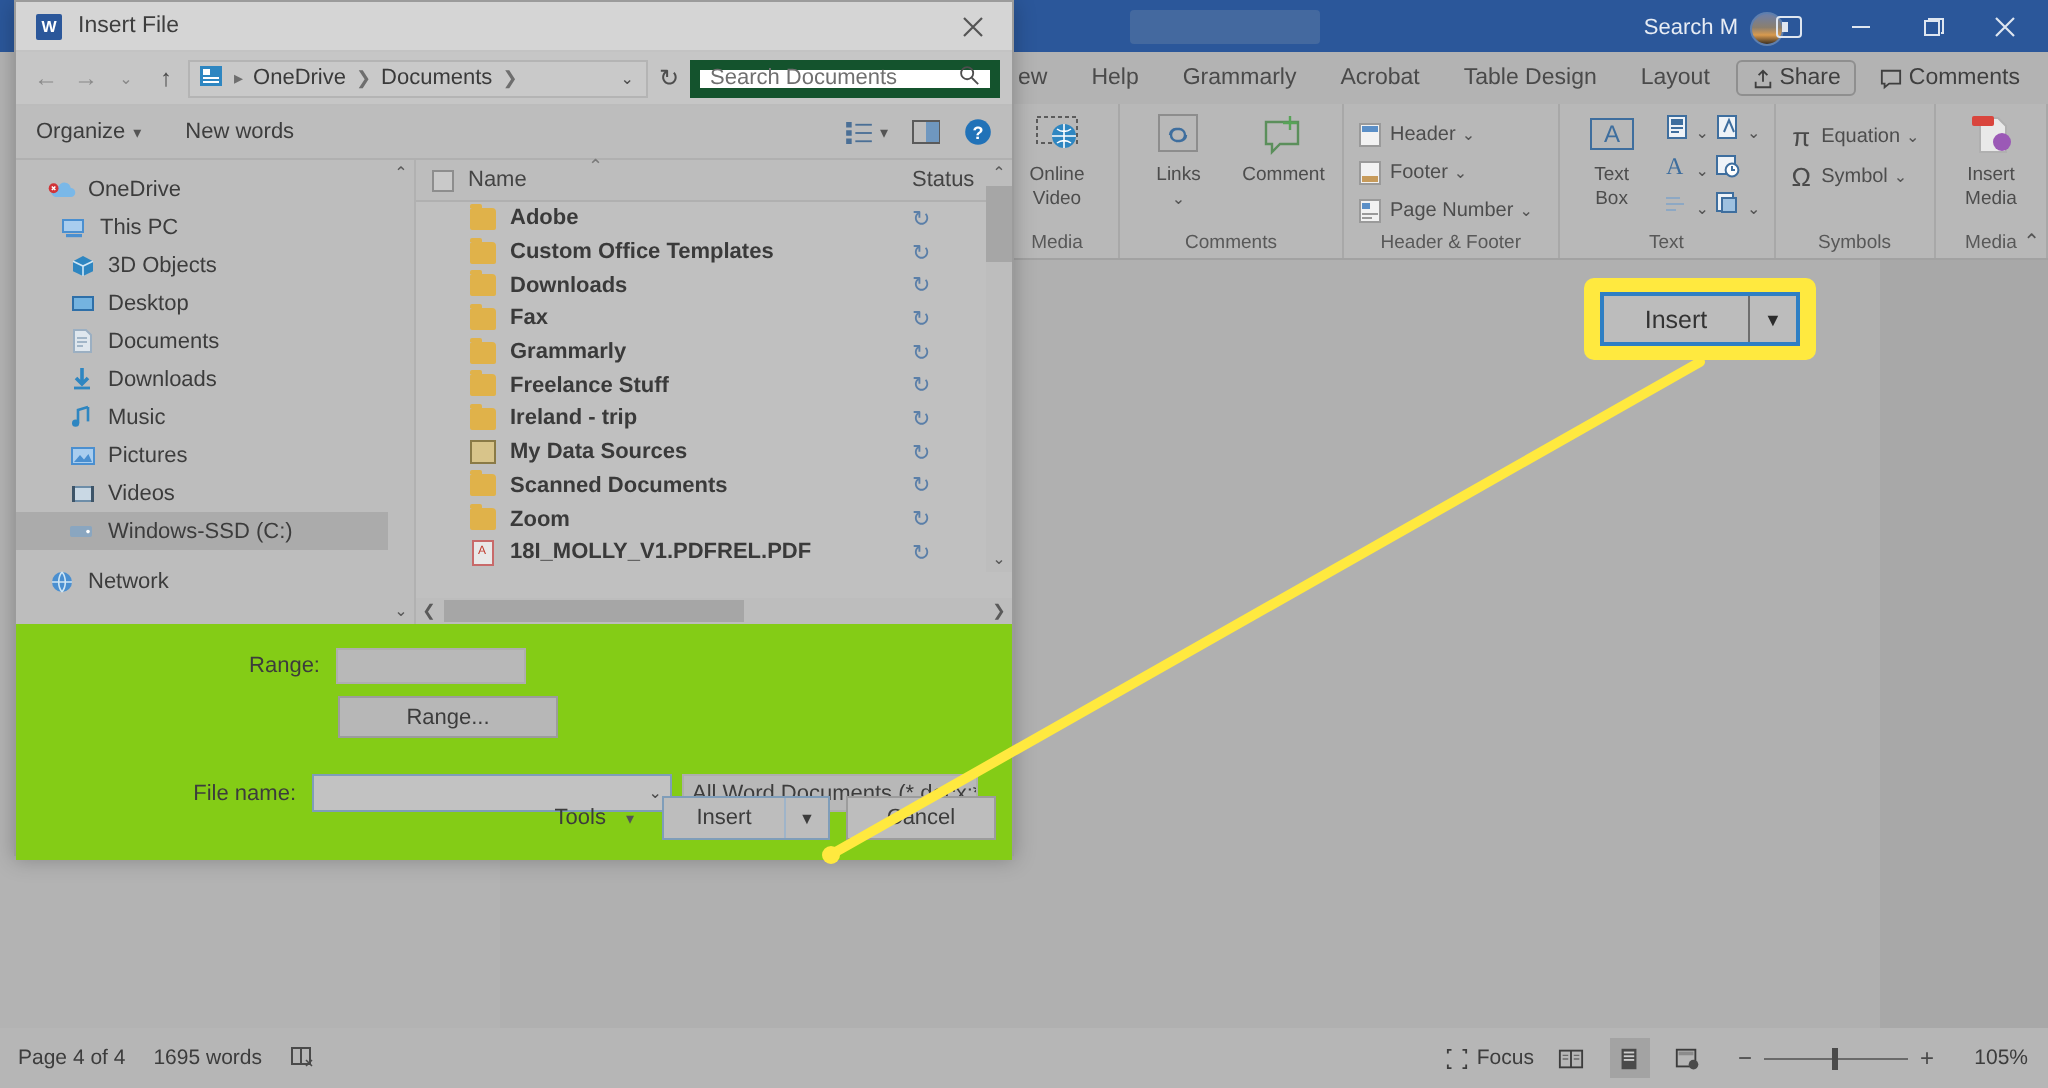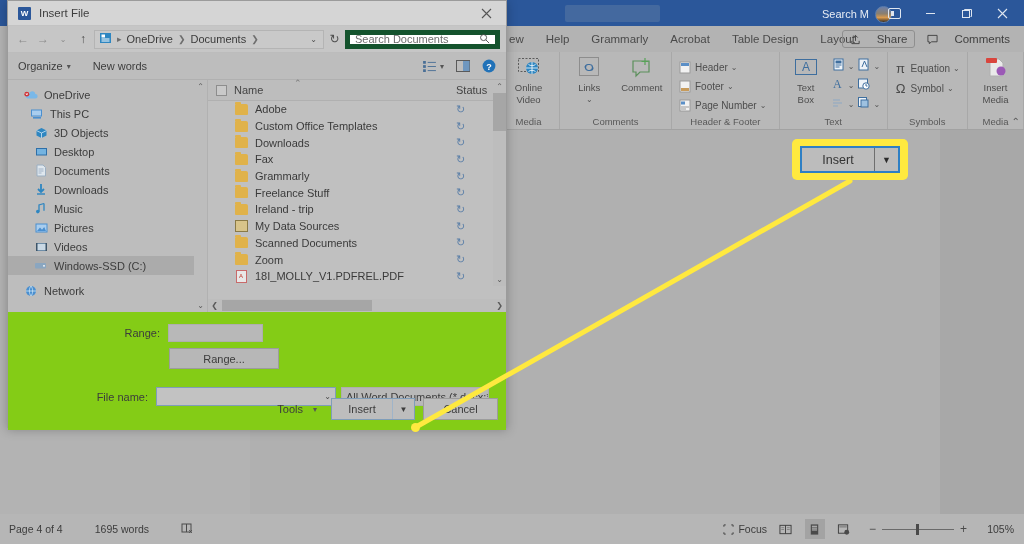--- a/index.html
+++ b/index.html
@@ -38,21 +38,21 @@
   .win-btn svg{ display:block; }
 
   
   .ribbon-tabs{
     position:absolute; left:0; top:26px; width:1024px; height:26px;
     background:#b3b3b3;
   }
   .tabs-row{ position:absolute; left:498px; top:0; height:26px; display:flex; align-items:center; gap:0; }
   .rtab{ font-size:11.5px; color:#4a4a4a; padding:4px 11px; height:26px; display:flex; align-items:center; white-space:nowrap;}
   .right-actions{ position:absolute; right:6px; top:0; height:26px; display:flex; align-items:center; gap:4px;}
-  .ract{ display:flex;align-items:center;gap:16px; font-size:11.5px; color:#3f3f3f;
+  .ract{ display:flex;align-items:center;gap:3px; font-size:11.5px; color:#3f3f3f;
     padding:2px 7px; border:1px solid transparent; border-radius:3px;}
   .ract.bordered{ border-color:#8f8f8f; }
 
   
   .ribbon-body{
     position:absolute; left:498px; top:52px; width:526px; height:78px;
     background:#b8b8b8; border-bottom:1px solid #a2a2a2;
     display:flex; align-items:stretch;
   }
   .rgroup{ position:relative; display:flex; flex-direction:column; justify-content:flex-start;
@@ -75,21 +75,21 @@
   .doc-area{ position:absolute; left:0; top:130px; width:1024px; height:384px; background:#b3b3b3; }
   .doc-page{ position:absolute; left:250px; top:0; width:690px; height:384px; background:#b0b0b0; }
   .doc-strip-dark{ position:absolute; left:940px; top:0; width:84px; height:384px; background:#a8a8a8;}
 
   
   .statusbar{
     position:absolute; left:0; bottom:0; width:1024px; height:30px;
     background:#b6b6b6; display:flex; align-items:center;
     font-size:10.5px; color:#3c3c3c;
   }
-  .sb-left{ display:flex; align-items:center; gap:32px; padding-left:9px;}
+  .sb-left{ display:flex; align-items:center; gap:14px; padding-left:9px;}
   .sb-right{ margin-left:auto; display:flex; align-items:center; gap:9px; padding-right:10px;}
   .viewbtn{ width:20px;height:20px; display:flex;align-items:center;justify-content:center;}
   .viewbtn.active{ background:#a3a3a3; }
   .zoom-slider{ display:flex; align-items:center; gap:0; }
   .zs-line{ width:72px; height:1px; background:#6a6a6a; position:relative; }
   .zs-knob{ position:absolute; left:34px; top:-5px; width:3px; height:11px; background:#4a4a4a;}
   .zs-sign{ font-size:12px; color:#4a4a4a; padding:0 6px; }
   .zoom-pct{ width:32px; text-align:right; }
 
   
@@ -154,21 +154,21 @@
     border-bottom:1px solid #b0b0b0; font-size:11px; color:#444;
   }
   .fh-check{ width:26px; display:flex; align-items:center; justify-content:center;}
   .fh-check i{ display:block; width:11px;height:11px;border:1px solid #8d8d8d; background:#c9c9c9;}
   .fh-name{ flex:1; position:relative; }
   .fh-name .caret{ position:absolute; left:60px; top:-6px; font-size:9px; color:#7a7a7a;}
   .fh-status{ width:50px; }
   .files-list{ height:185px; overflow:hidden; position:relative; }
   .frow{ height:16.7px; display:flex; align-items:center; font-size:11px; color:#3a3a3a;}
   .frow .fic{ width:14px; height:13px; margin-left:26px; margin-right:7px; display:flex; align-items:center; justify-content:center;}
-  .frow .fname{ flex:1; white-space:nowrap; overflow:hidden;}
+  .frow .fname{ flex:1; white-space:nowrap; overflow:hidden;font-weight:bold;}
   .frow .fstatus{ width:50px; display:flex; align-items:center; color:#5b7fa8;}
   .folder-ic{ width:13px;height:11px; background:#e0b24a; border-radius:1px 2px 1px 1px; position:relative;}
   .folder-ic:before{ content:""; position:absolute; left:0; top:-2px; width:6px; height:2px; background:#e0b24a; border-radius:1px 1px 0 0;}
   .pdf-ic{ width:11px;height:13px; background:#e8e8e8; border:1px solid #c86a6a; color:#c0392b; font-size:6px;
     display:flex; align-items:center; justify-content:center; }
   .ds-ic{ width:13px;height:12px; background:#d8c48a; border:1px solid #8a7a46; position:relative;}
   .vscroll{ position:absolute; right:0; top:0; width:13px; height:206px; background:#bdbdbd; }
   .vscroll .thumb{ position:absolute; top:13px; left:0; width:13px; height:38px; background:#a6a6a6;}
   .vscroll .arr{ height:13px; display:flex;align-items:center;justify-content:center;font-size:8px;color:#5a5a5a;}
   .vscroll .arr.bot{ position:absolute; bottom:0; width:13px;}

